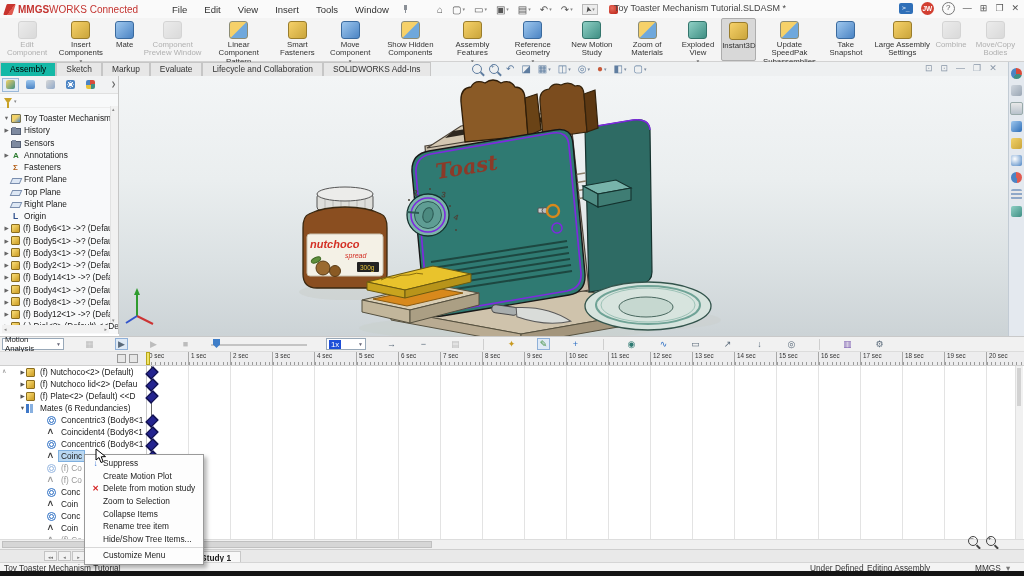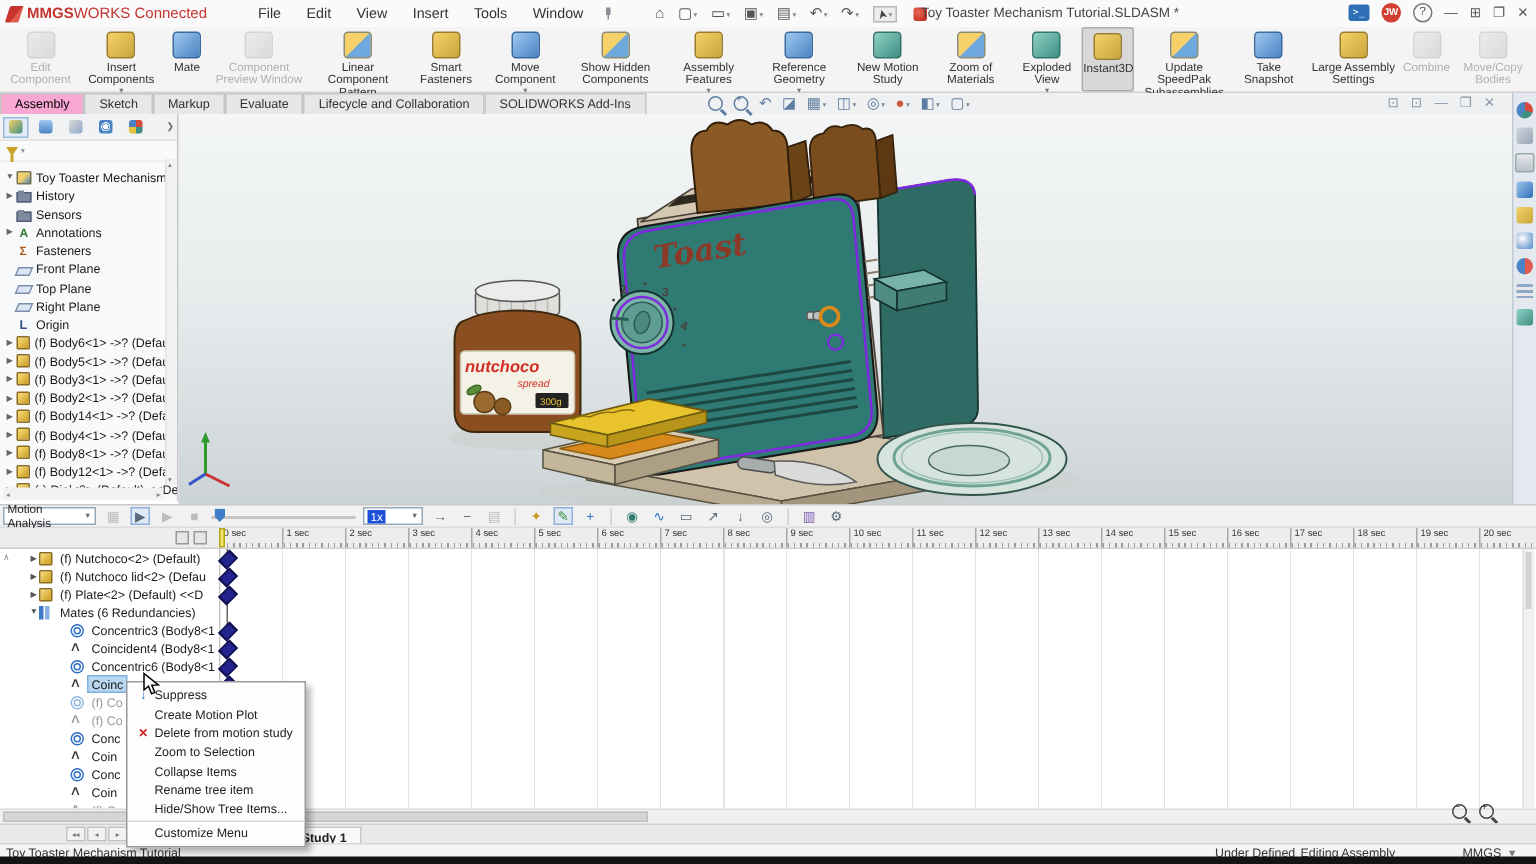--- a/index.html
+++ b/index.html
@@ -39,21 +39,21 @@
   .icA{background:linear-gradient(135deg,#f6d169,#caa53b);border:1px solid #9a7d2c}
   .icB{background:linear-gradient(135deg,#9ec7ee,#4b84c4);border:1px solid #3a6a9e}
   .icC{background:linear-gradient(135deg,#f6d169 48%,#6fa8dc 52%);border:1px solid #8c8c74}
   .icD{background:linear-gradient(135deg,#dcdcdc,#ababab);border:1px solid #999}
   .icE{background:linear-gradient(135deg,#8fd0c5,#3f8f84);border:1px solid #33756c}
   .rb-drop{font-size:5.5px;color:#777;height:7px;line-height:7px}
   
   .tabband{left:0;top:62px;width:1024px;height:14px;background:#eef0f1;border-bottom:1px solid #d8d8d8}
   .cmtabs{position:absolute;left:0;top:0;display:flex;height:14px}
   .cmtab{padding:1px 9px 0;border:1px solid #c6c6c6;border-bottom:none;background:#e7e7e7;font-size:8.4px;color:#333;white-space:nowrap}
-  .cmtab.active{background:#f9a8d4;color:#000}
+  .cmtab.active{background:#14b8a6;color:#000}
   
   .headsup{left:472px;top:63px;display:flex;gap:7px;align-items:center;color:#5f7da0;font-size:10px;z-index:5}
   .hu{display:flex;align-items:center;gap:1px}
   .hu .dd{font-size:5px;color:#7b8aa0}
   .mag{position:relative;width:8px;height:8px;border:1.5px solid #5f7da0;border-radius:50%;display:inline-block}
   .mag::after{content:"";position:absolute;width:5px;height:1.5px;background:#5f7da0;transform:rotate(45deg);right:-4px;bottom:-2px}
   .mag.dark{border-color:#444}.mag.dark::after{background:#444}
   .mag .sign{position:absolute;top:-2px;left:0.5px;font-size:7px;color:#5f7da0;line-height:8px}
   .vwctl{left:925px;top:63px;display:flex;gap:8px;color:#8a97a8;font-size:9px;z-index:5}
   
@@ -96,21 +96,21 @@
   .tp2{background:linear-gradient(135deg,#cfd6de,#9aa6b4)}
   .tp3{background:linear-gradient(180deg,#e8e8e8,#b8c2cc);border:1px solid #9aa}
   .tp4{background:linear-gradient(135deg,#9ec7ee,#2f6fb8)}
   .tp5{background:linear-gradient(135deg,#f2d269,#caa53b)}
   .tp6{background:radial-gradient(circle at 35% 35%,#fff,#4b84c4)}
   .tp7{background:conic-gradient(#e05a50 0 50%,#4b84c4 0);border-radius:50%}
   .tp8{background:repeating-linear-gradient(180deg,#8fa8c8 0 2px,#e8e8e8 2px 4px)}
   .tp9{background:linear-gradient(135deg,#8fd0c5,#3f8f84)}
   
   .motion{left:0;top:336px;width:1024px;height:226px;background:#fff}
-  .mm-toolbar{position:absolute;left:0;top:0;width:1024px;height:16px;background:#f1f1f1;border-top:1px solid #c9c9c9;border-bottom:1px solid #dcdcdc;display:flex;align-items:center;gap:5px;padding-left:2px;box-sizing:border-box}
+  .mm-toolbar{position:absolute;left:0;top:0;width:1024px;height:16px;background:#f1f1f1;border-top:1px solid #c9c9c9;border-bottom:1px solid #dcdcdc;display:flex;align-items:center;gap:19px;padding-left:2px;box-sizing:border-box}
   .mm-combo{width:62px;height:12px;background:#fff;border:1px solid #98a8b8;font-size:7.8px;display:flex;align-items:center;justify-content:space-between;padding:0 2px;box-sizing:border-box;flex:none}
   .mm-combo .dd{font-size:5px;color:#667}
   .mmi{width:13px;height:12px;display:flex;align-items:center;justify-content:center;font-size:9px;color:#5a6a7a;flex:none}
   .mmi.dis{color:#bcbcbc}
   .mmi.boxed{border:1px solid #8fb0d8;background:#dfeaf6;box-sizing:border-box}
   .mmi.gold{color:#c99a20}.mmi.green{color:#3f8f3f}.mmi.teal{color:#2f7a72}.mmi.blue{color:#2d6fc4}.mmi.purp{color:#7a5ab0}
   .mmsep{width:1px;height:11px;background:#cfcfcf;margin:0 2px;flex:none}
   .scrub{position:relative;width:96px;height:12px;flex:none}
   .scrub::before{content:"";position:absolute;left:0;right:0;top:6px;height:2px;background:#c4c4c4}
   .scrub .thumb{position:absolute;left:2px;top:1px;width:7px;height:9px;background:#3f7ec8;clip-path:polygon(0 0,100% 0,100% 60%,50% 100%,0 60%)}

